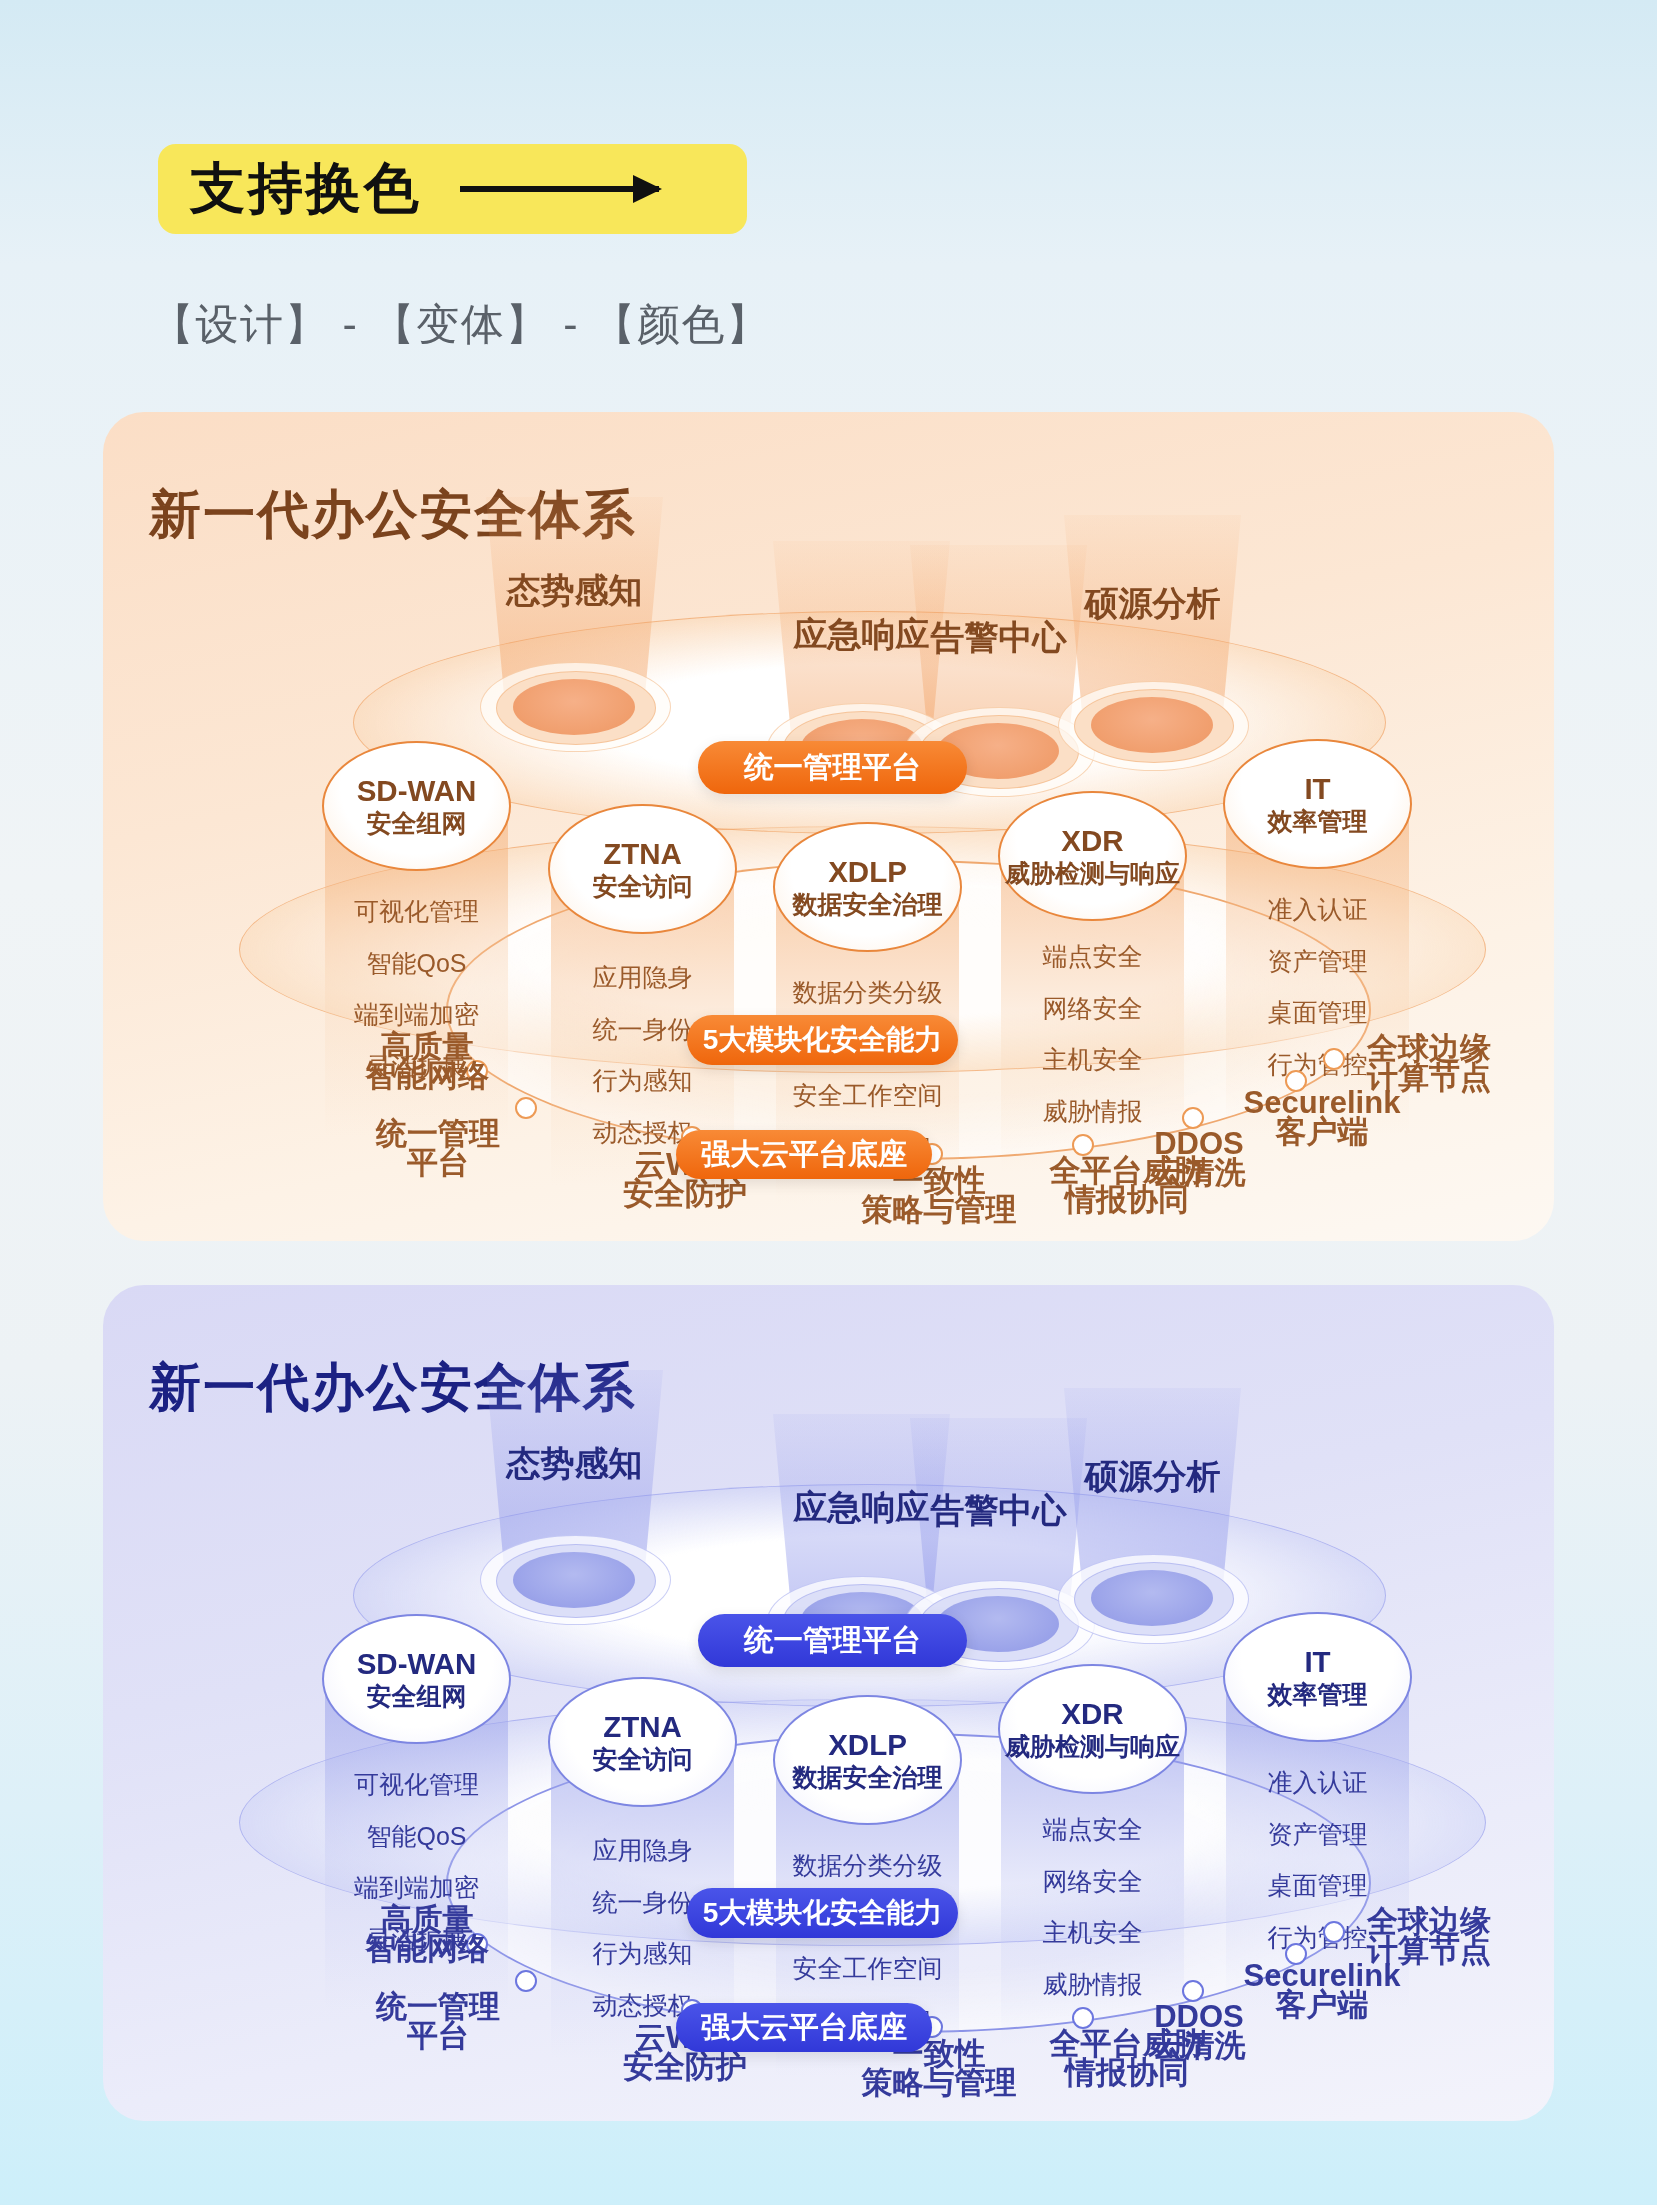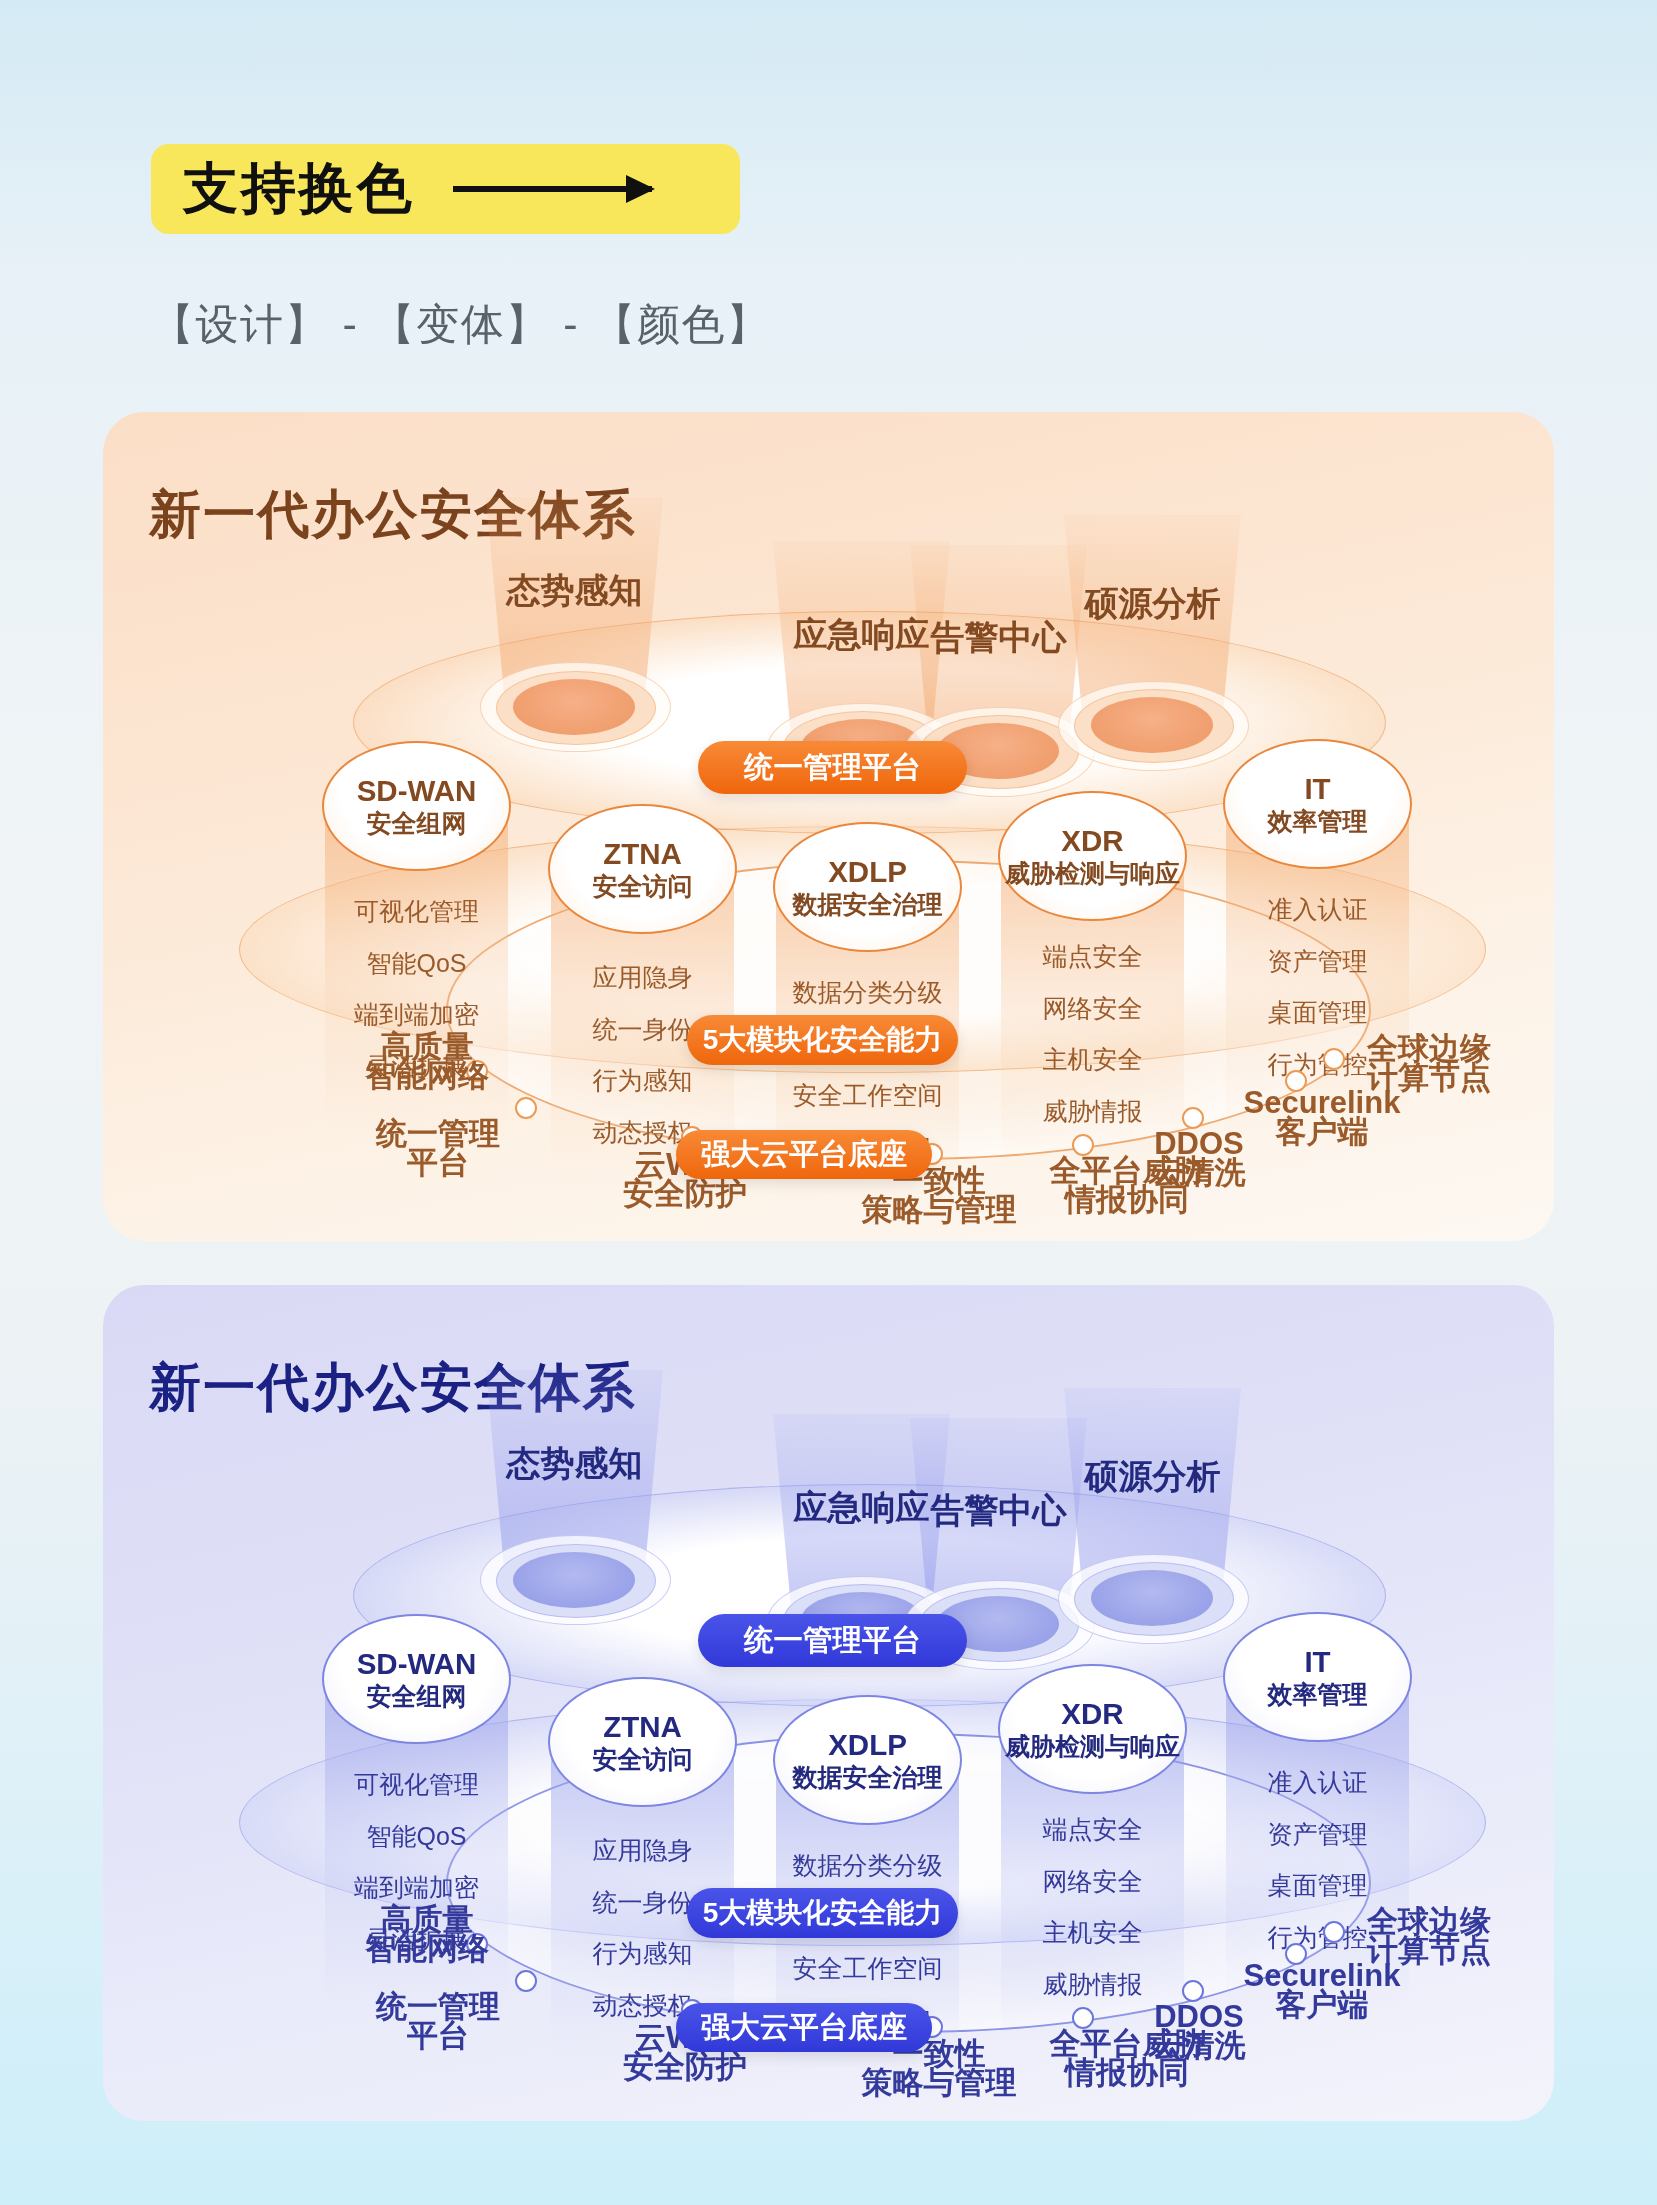--- a/index.html
+++ b/index.html
@@ -5,21 +5,21 @@
   html,body{margin:0;padding:0;}
   body{
     width:1657px;height:2205px;position:relative;overflow:hidden;
     font-family:"Liberation Sans","DejaVu Sans",sans-serif;
     background:linear-gradient(180deg,#D4EAF4 0%,#E7F1F7 12%,#F0F4F6 40%,#EDF2F5 62%,#DDF0F8 82%,#CDEFFA 100%);
   }
   .abs{position:absolute;}
   .ell{border-radius:50%;}
 
   
-  .badge{left:151px;top:144px;width:589px;height:90px;background:#F8E75A;border-radius:17.7px;
+  .badge{left:158px;top:144px;width:589px;height:90px;background:#F8E75A;border-radius:17.7px;
          display:flex;align-items:center;padding:0 32px;gap:38px;box-sizing:border-box;}
   .badge-label{font-size:55px;font-weight:900;color:#101010;letter-spacing:2.9px;white-space:nowrap;}
   .arrow-line{width:199px;height:6.6px;background:#101010;position:relative;flex:none;}
   .arrow-line::after{content:"";position:absolute;right:-2.9px;top:-11px;
          border-left:29.5px solid #101010;border-top:14px solid transparent;border-bottom:14px solid transparent;}
   .subtitle{left:151px;top:296px;font-size:43px;color:#5A6169;font-weight:500;letter-spacing:1.5px;white-space:nowrap;}
 
   
   .card{left:103px;width:1451px;border-radius:41px;overflow:hidden;}
   .card.theme-orange{top:412px;height:829px;

